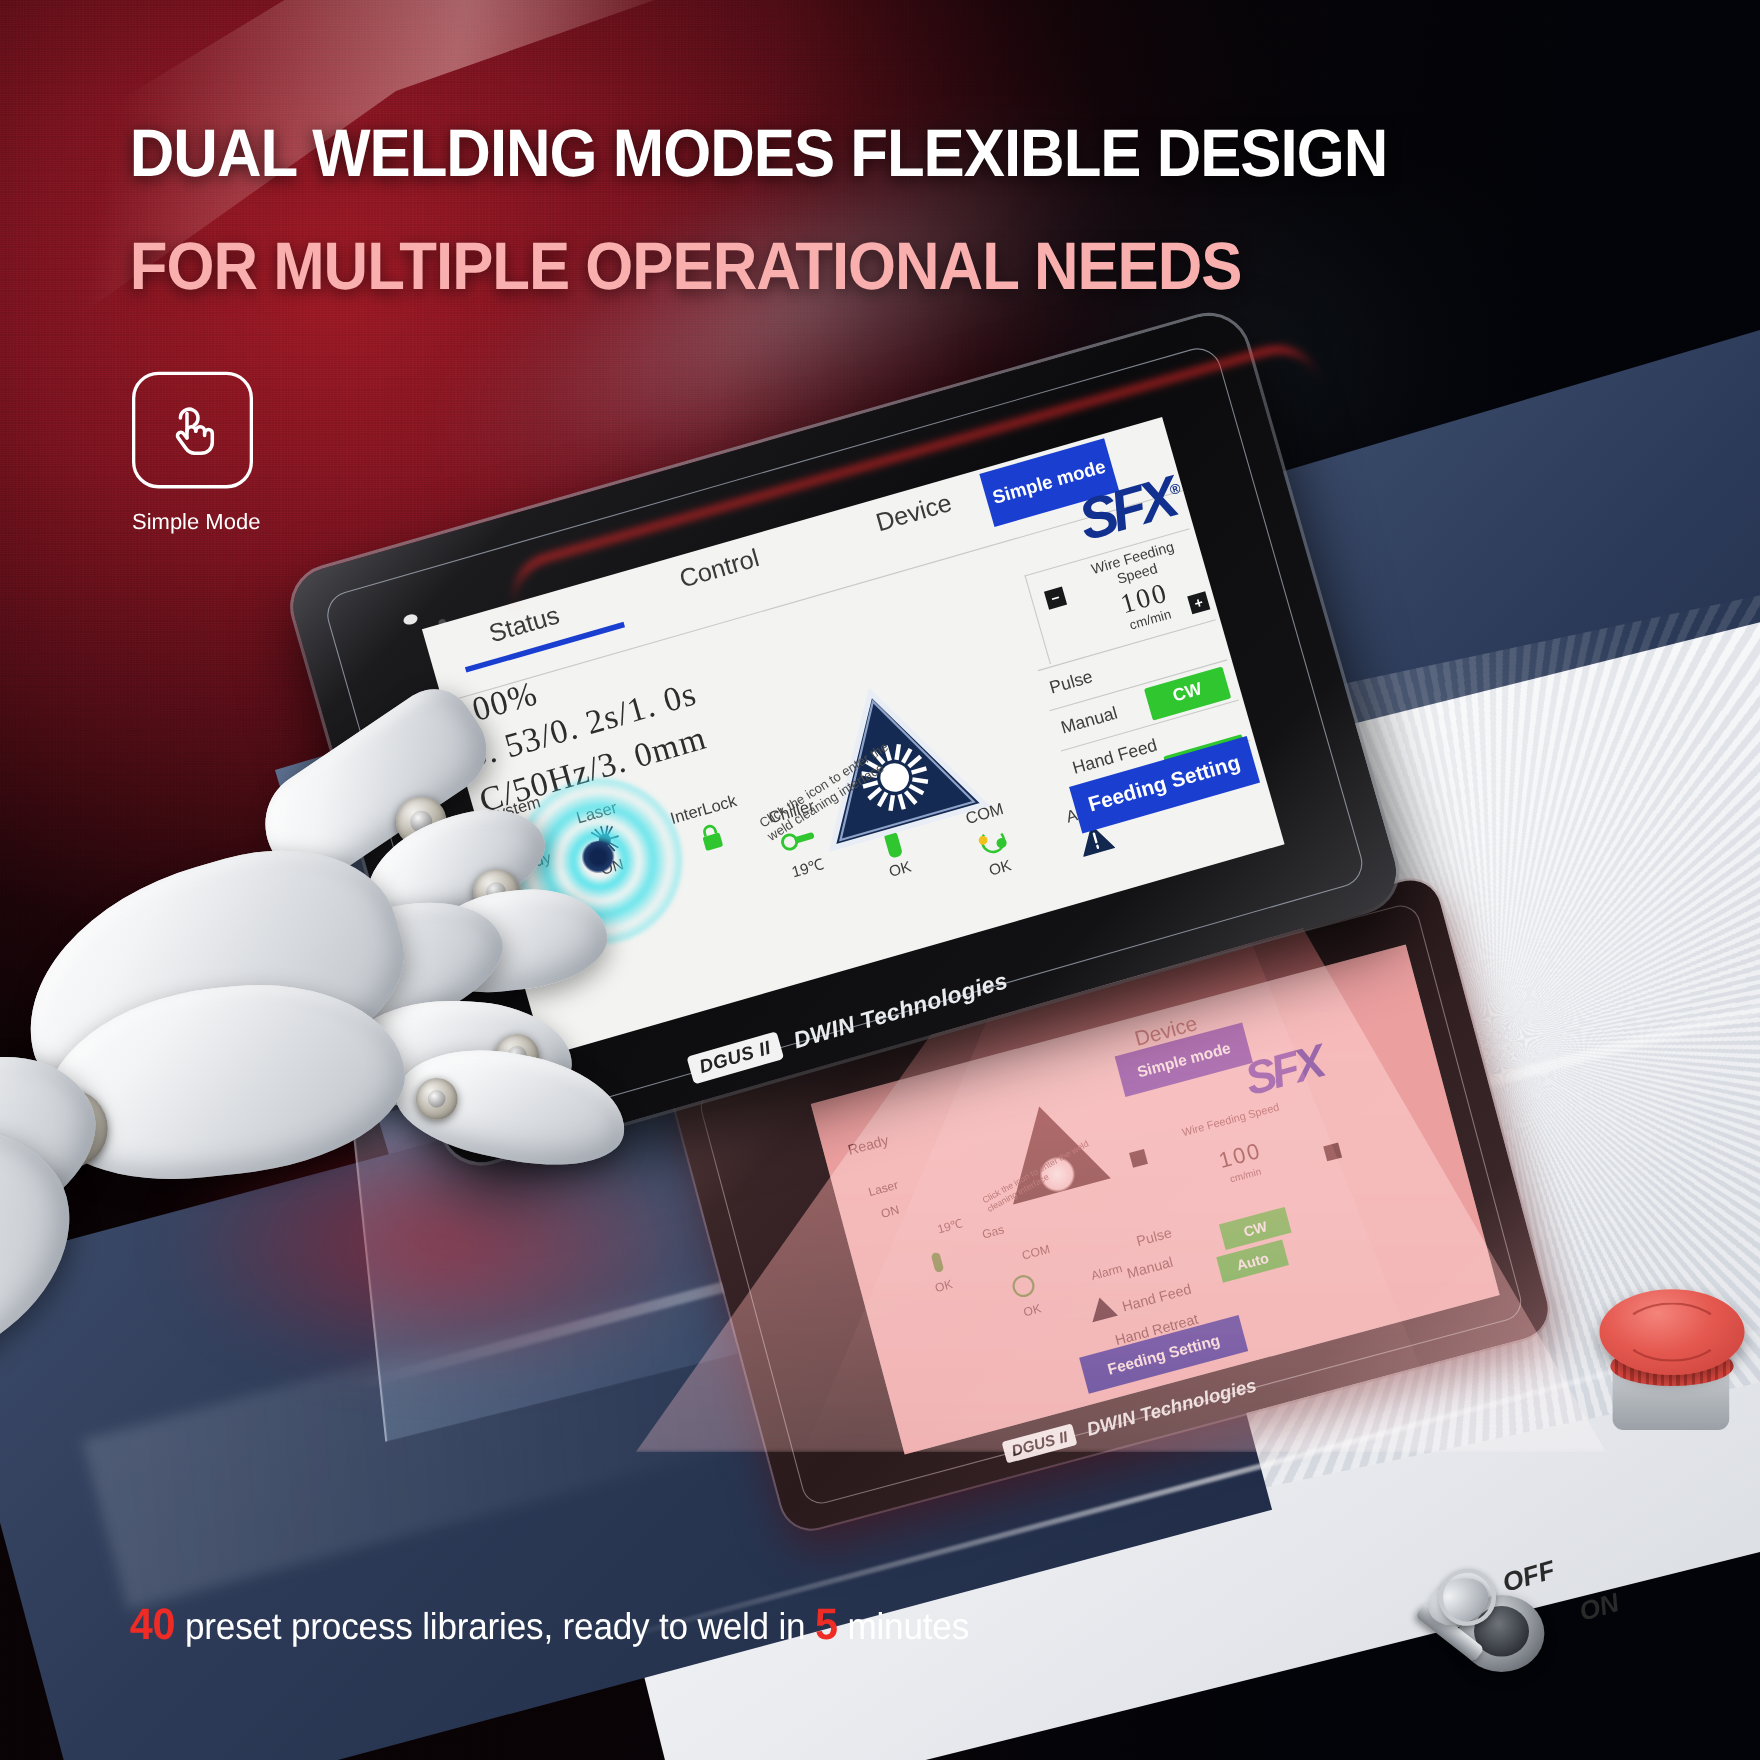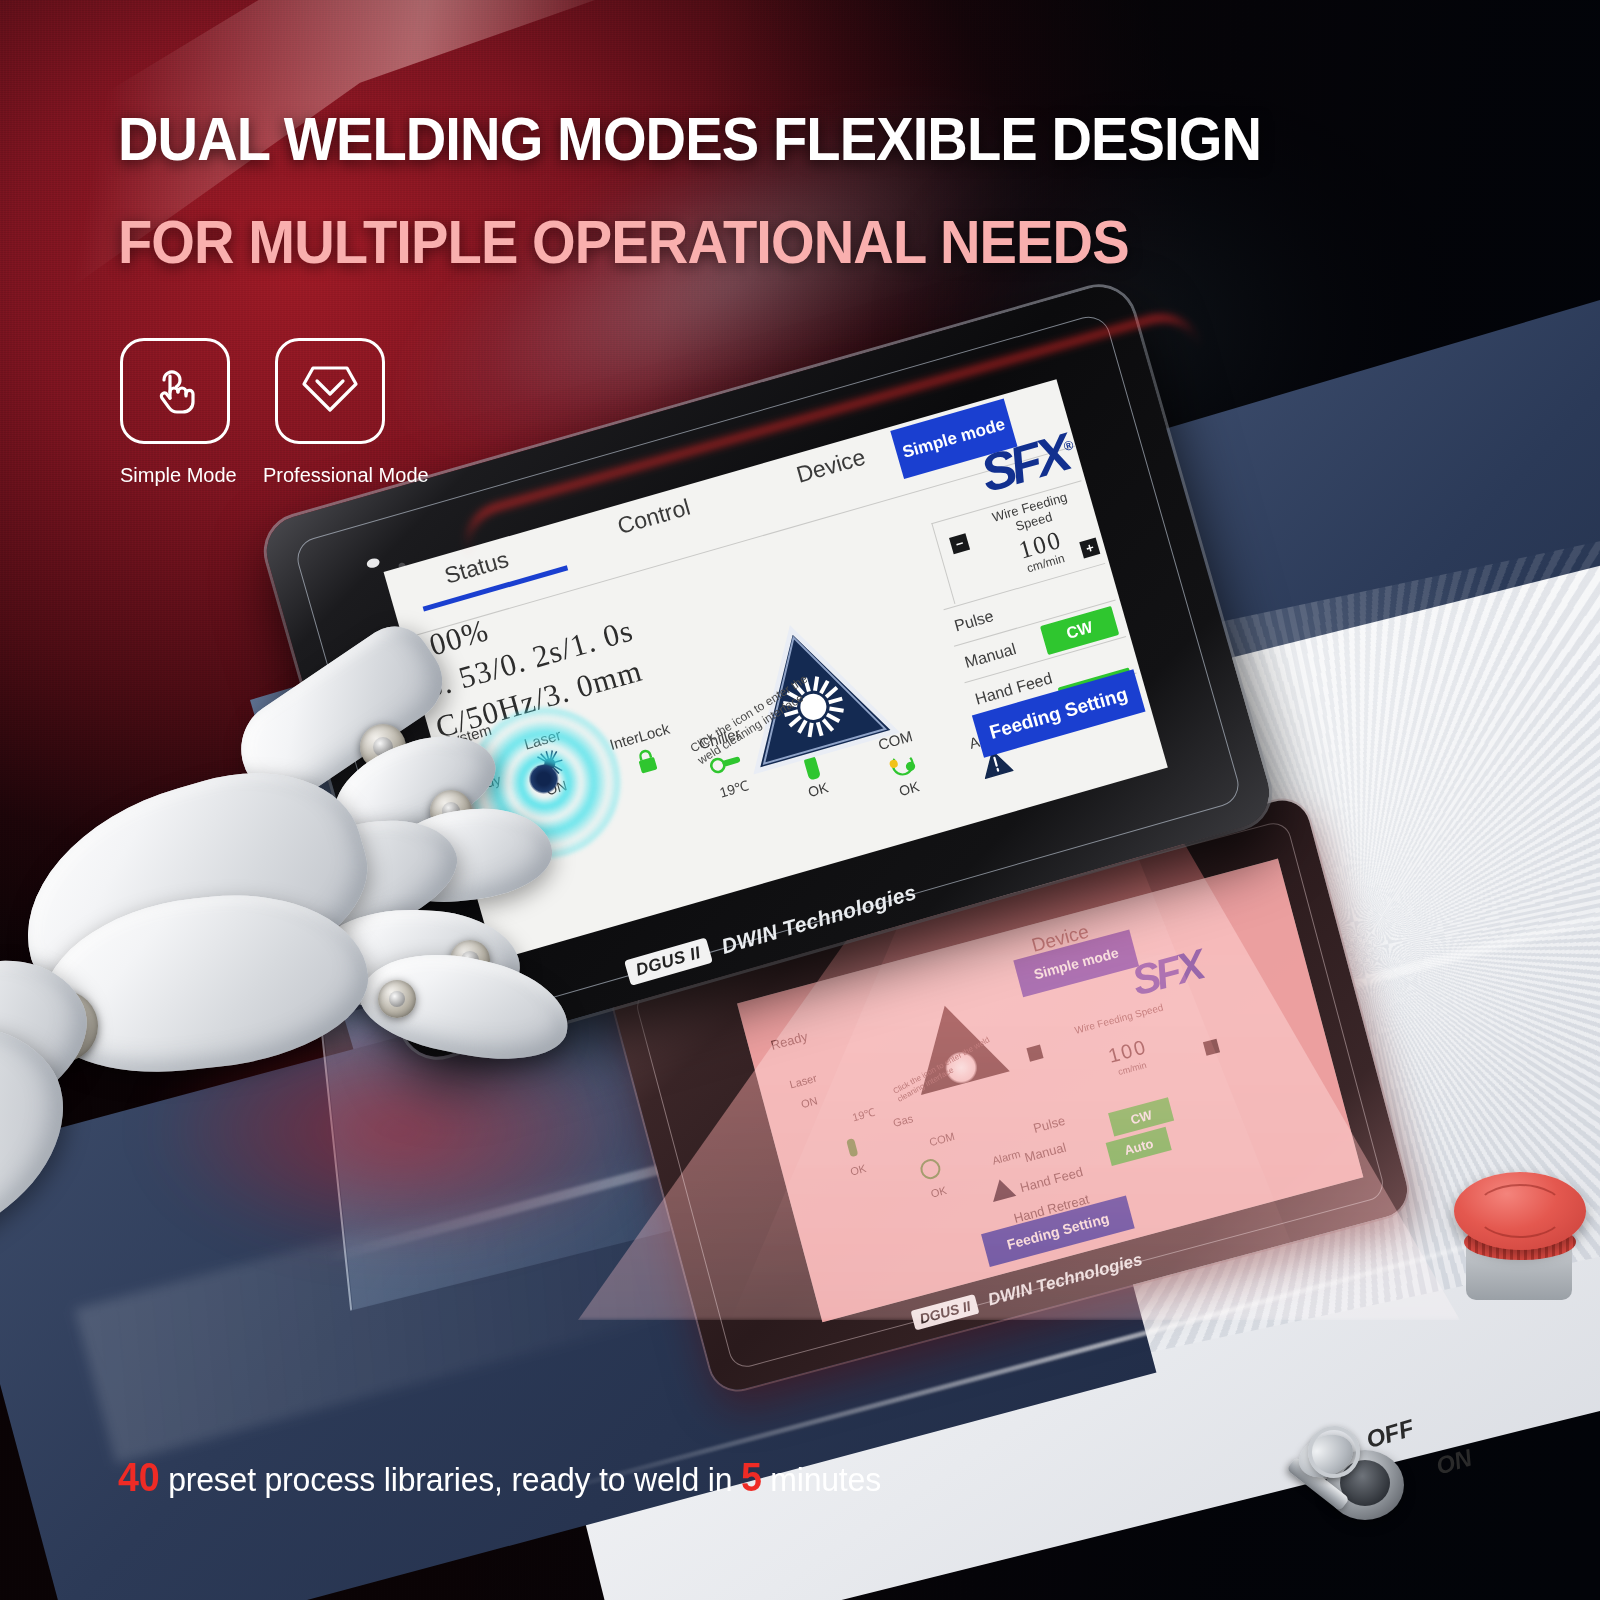--- a/index.html
+++ b/index.html
@@ -562,30 +562,19 @@
             <path d="M24 16v22"></path>
             <path d="M24 32c0-2.4 1.8-4 4-4s4 1.6 4 4"></path>
             <path d="M32 32c0-2.4 1.8-4 4-4s4 1.6 4 4v4"></path>
             <path d="M40 34c0-2.2 1.6-3.6 3.5-3.6S47 31.8 47 34v8c0 6-4.4 10-10.5 10H31c-4 0-6.2-1.8-8.2-4.6L16 38c-1.2-1.8-.6-3.6.8-4.5 1.5-.9 3.3-.4 4.3 1l2.9 3.8"></path>
           </svg>
         </span>
       </div>
       <div class="mode-label">Simple Mode</div>
     </div>
 
-    <div class="mode">
-      <div class="mode-box">
-        <span>
-          <svg width="60" height="58" viewBox="0 0 60 58" fill="none" stroke="#fff" stroke-width="3.2" stroke-linecap="round" stroke-linejoin="round">
-            <path d="M13 8h34l9 16-26 26L4 24z"></path>
-            <path d="M17 21l13 13 13-13"></path>
-          </svg>
-        </span>
-      </div>
-      <div class="mode-label">Professional Mode</div>
-    </div>
   </div>
 
   <div class="footer">
     <span class="num">40</span><span> preset process libraries, ready to weld in </span><span class="num">5</span><span> minutes</span>
   </div>
 
 </div>
 
 </body></html>

